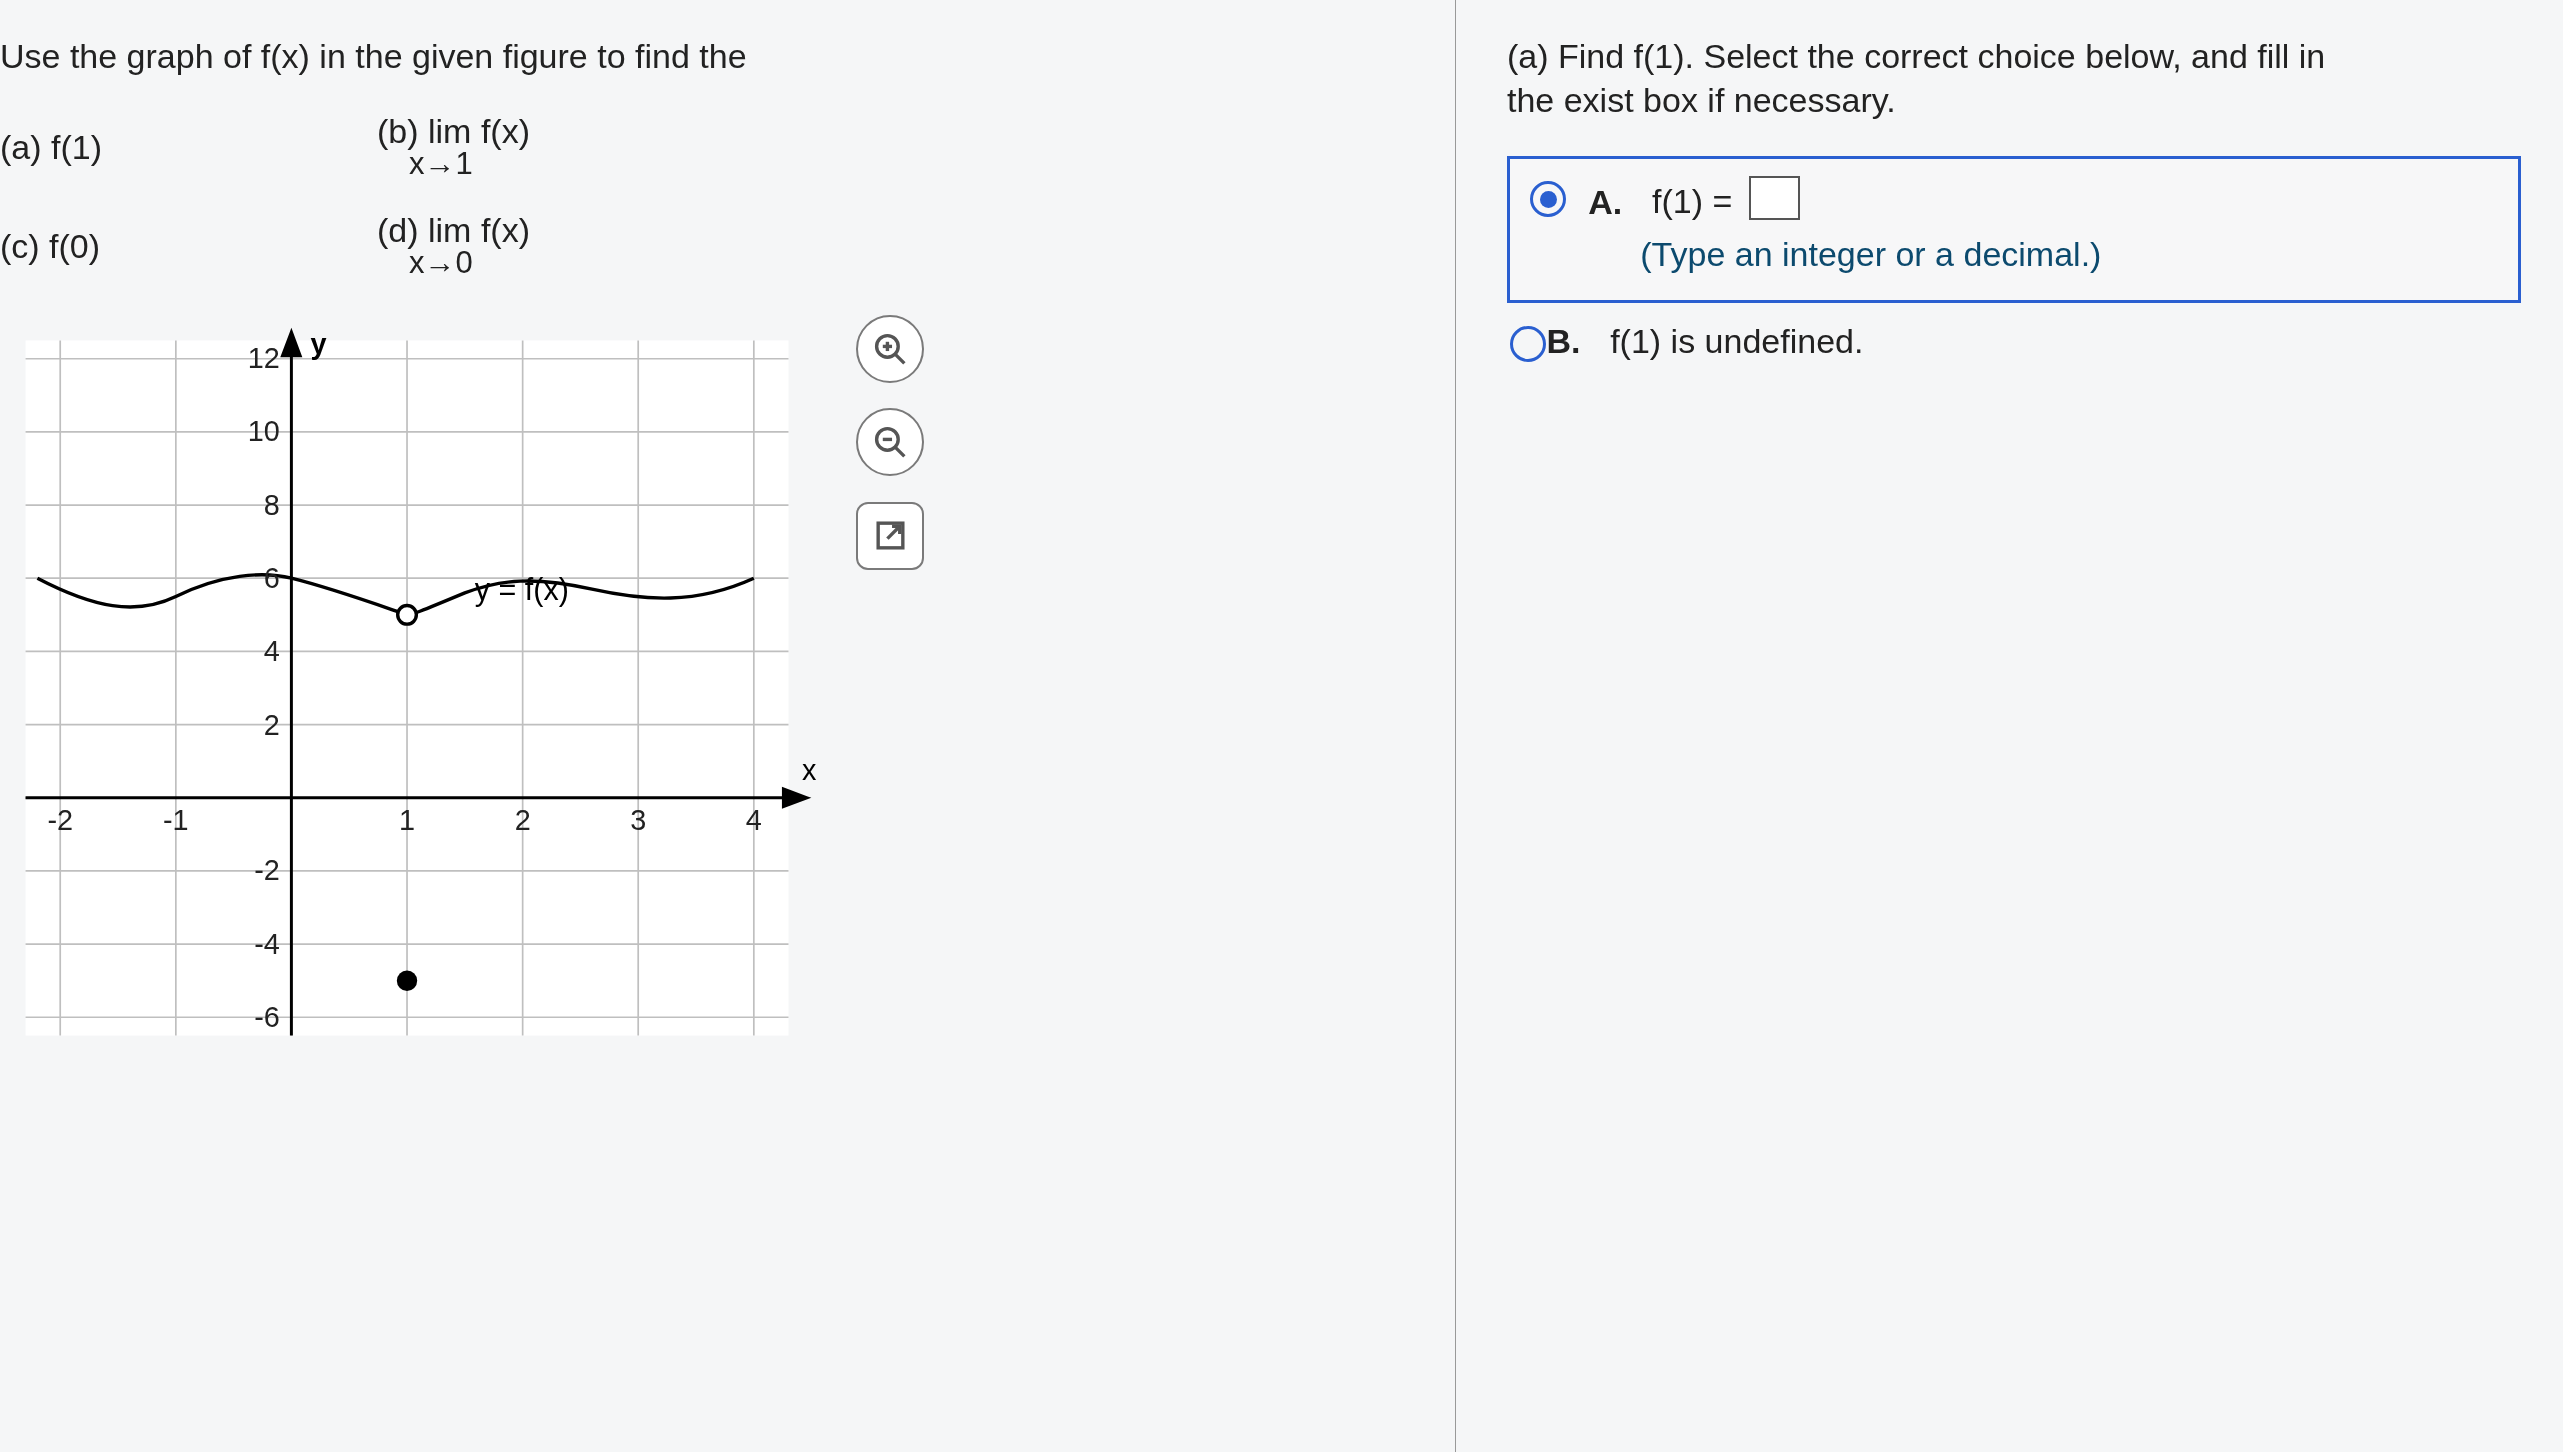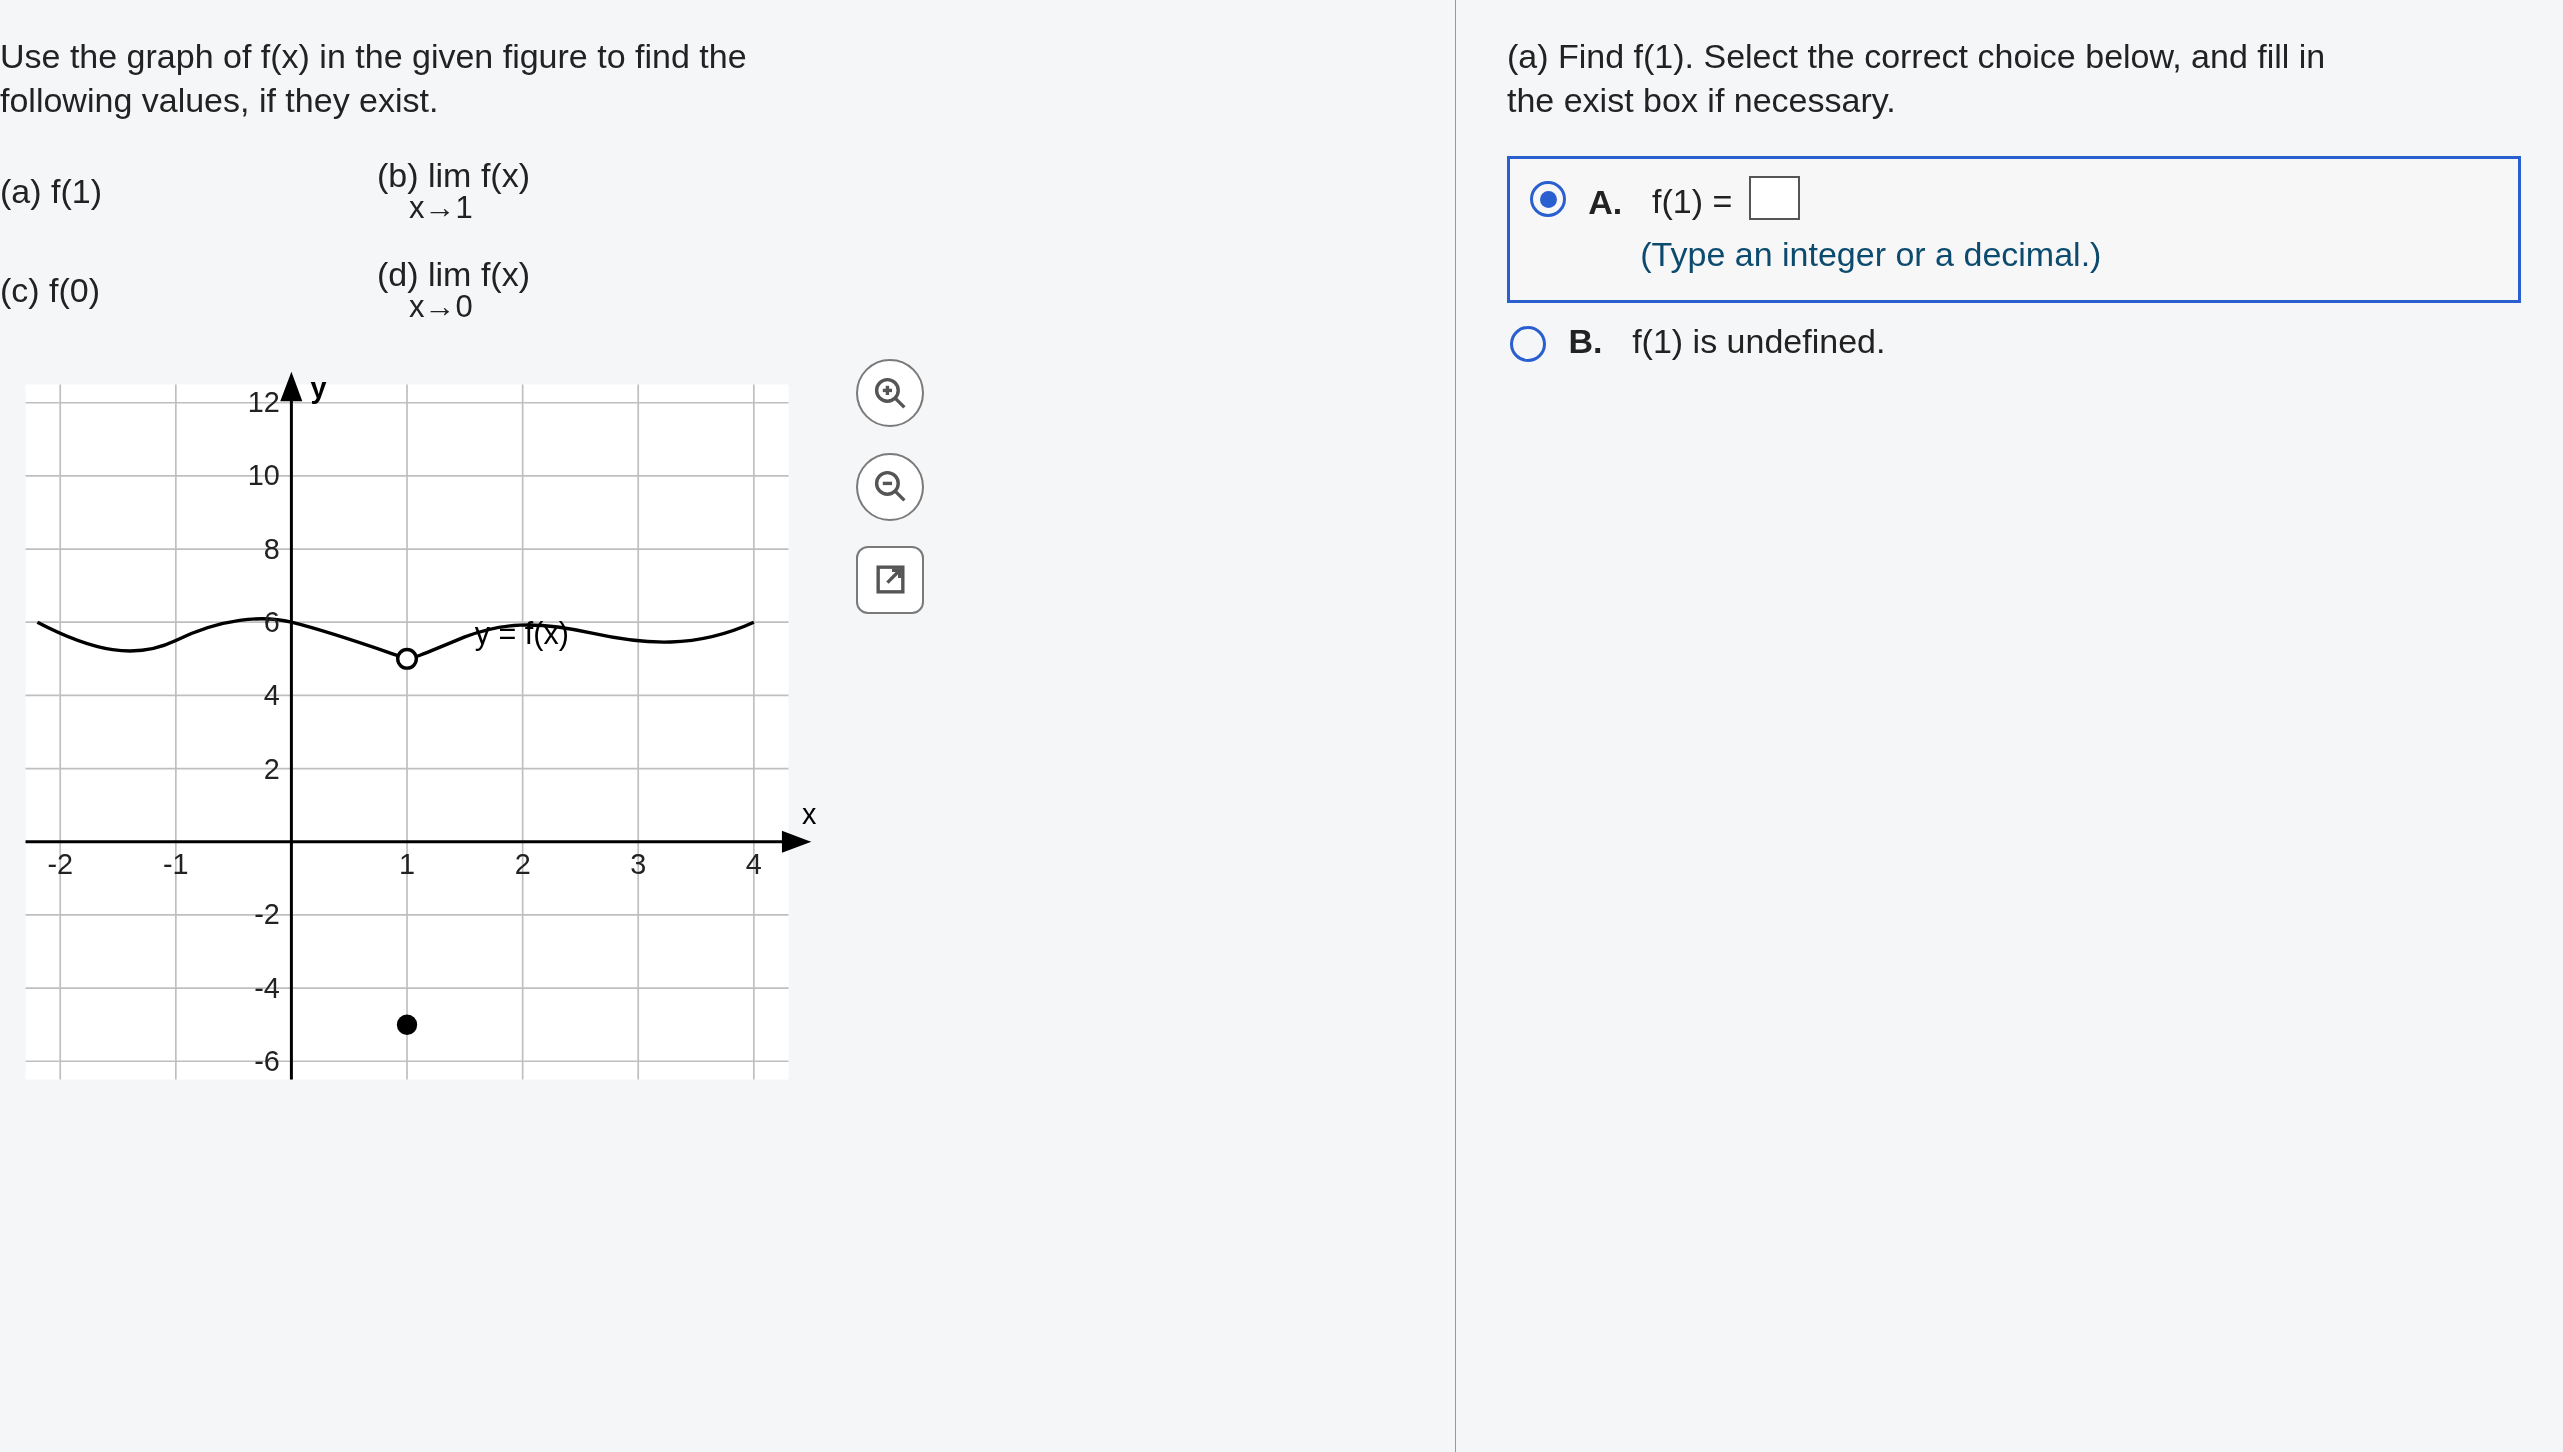--- a/index.html
+++ b/index.html
@@ -93,31 +93,30 @@
     vertical-align: -6.8px;
     margin-left: 6.8px;
   }
   .hint {
     color: #0c4a6e; 
     margin-top: 13.6px;
     padding-left: 110px;
   }
   .choice-b {
     margin-top: 18.6px;
-    display: flex; align-items: center; gap: 22px;
+    display: flex; align-items: center; 
     padding-left: 3.4px;
   }
 </style>
 </head>
 <body>
 
 <div class="left-pane">
   <div class="prompt-text">
     <span>Use the graph of f(x) in the given figure to find the</span><br>
-    <span>following values, if they exist.</span>
   </div>
 
   <div class="parts-grid">
     <div class="part-label">(a) f(1)</div>
     <div class="part-label">
       <span class="limit-block">
         <span class="limit-top">(b)  lim f(x)</span>
         <span class="limit-sub">x→1</span>
       </span>
     </div>

